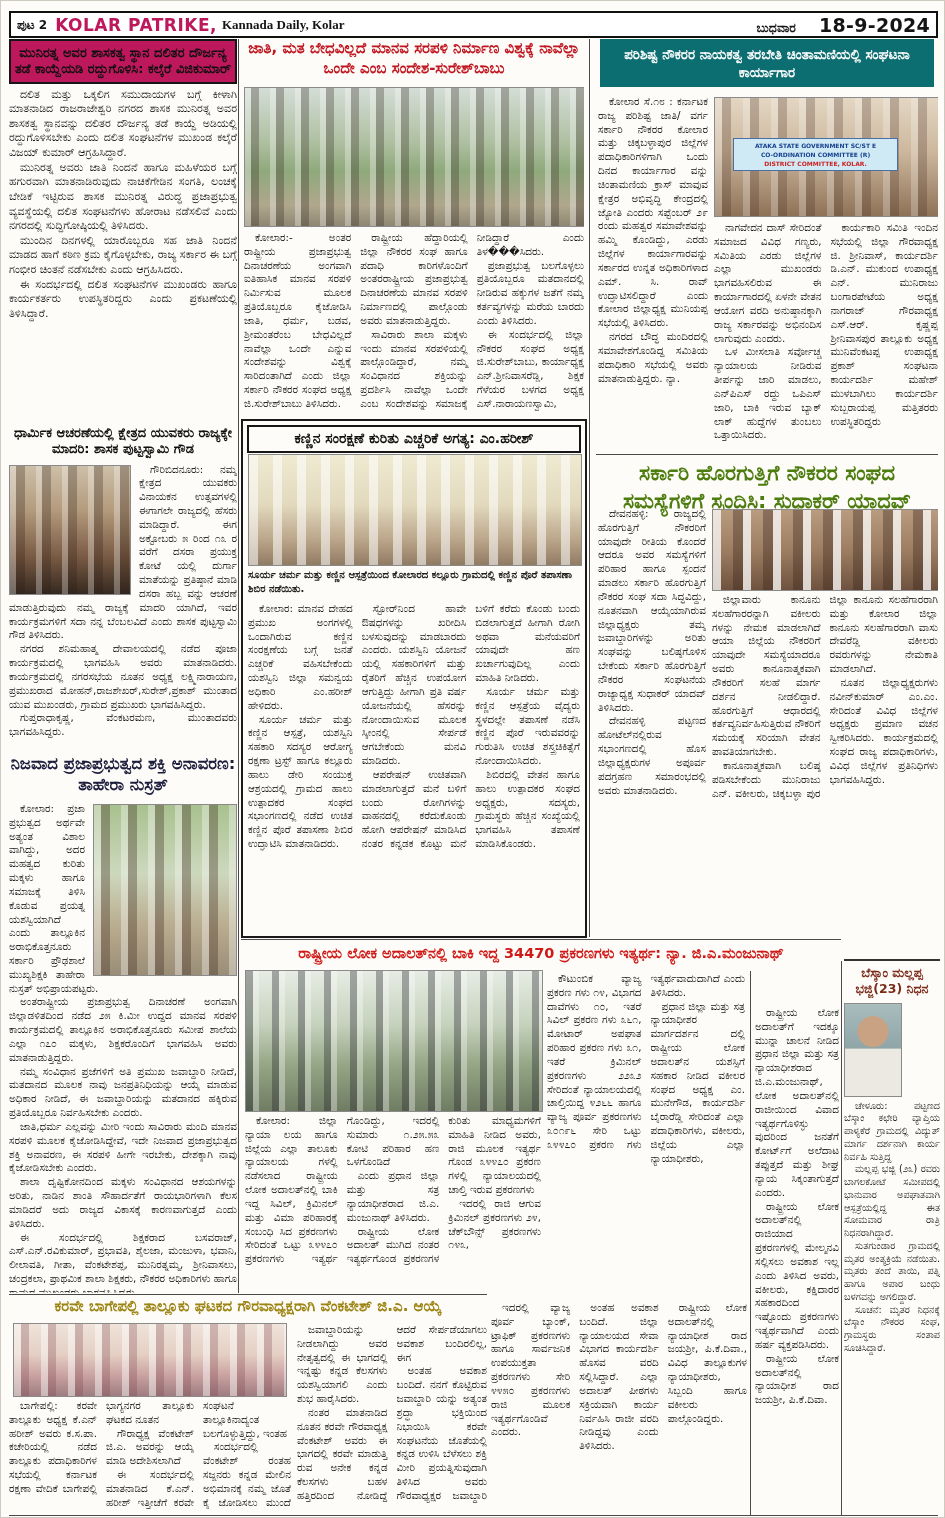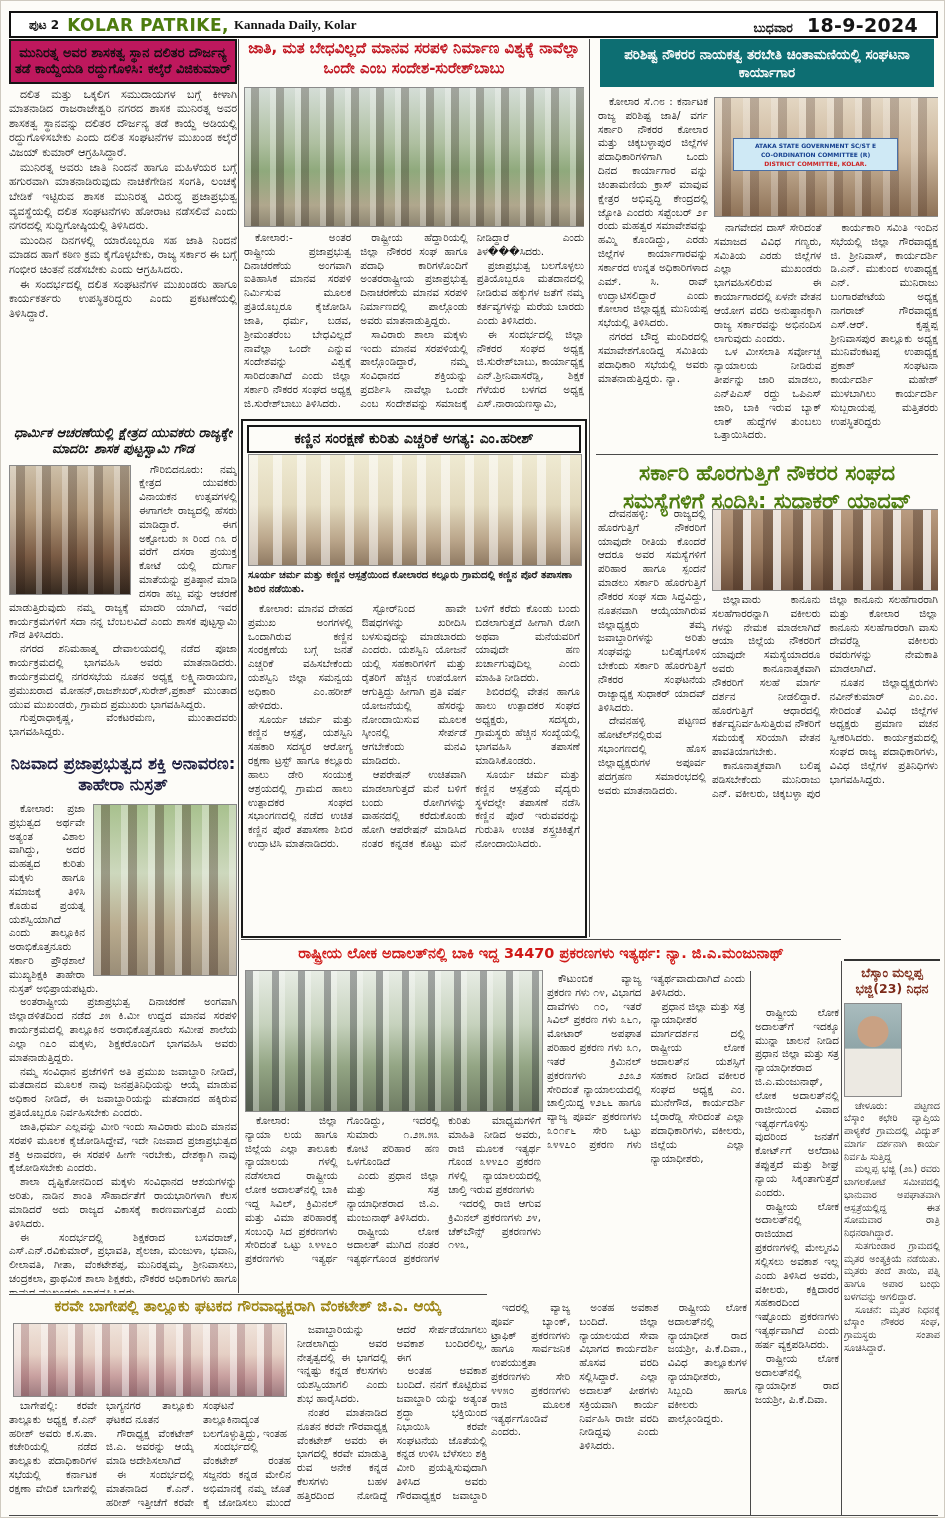--- a/index.html
+++ b/index.html
@@ -4,34 +4,34 @@
 <style>
   html,body{margin:0;padding:0;}
   body{
     width:945px;height:1518px;position:relative;overflow:hidden;
     background:#fdfcf8;font-family:"DejaVu Sans","Liberation Sans",sans-serif;
     color:#151515;border:1px solid #cfcac0;box-sizing:border-box;
   }
   .abs{position:absolute;box-sizing:border-box;overflow:hidden;}
   
   .pg-header{left:8px;top:10px;width:929px;height:27px;border:2px solid #111;
-    display:flex;align-items:center;padding:0 18px;background:#fff;}
+    display:flex;align-items:center;padding:0 6px;background:#fff;}
   .pg-label{font-size:12px;font-weight:bold;margin-right:8px;}
-  .masthead{color:#4d7c0f;font-weight:bold;font-size:17px;letter-spacing:.5px;margin-right:5px;white-space:nowrap;}
+  .masthead{color:#be185d;font-weight:bold;font-size:17px;letter-spacing:.5px;margin-right:5px;white-space:nowrap;}
   .masthead-sub{font-family:"Liberation Serif","DejaVu Serif",serif;font-weight:bold;font-size:13px;white-space:nowrap;}
-  .hdr-right{margin-left:auto;display:flex;align-items:baseline;gap:14px;}
+  .hdr-right{margin-left:auto;display:flex;align-items:baseline;gap:23px;}
   .hdr-day{font-size:12.5px;font-weight:bold;}
   .hdr-date{font-size:19px;font-weight:bold;letter-spacing:.3px;}
   
   .vrule{position:absolute;width:1px;background:#4a4a4a;}
   .hrule{position:absolute;height:1px;background:#4a4a4a;}
   
   .hl{font-weight:bold;text-align:center;line-height:1.25;}
   .hl-box{border:2px solid #161616;padding:4px 3px;font-size:13px;color:#101010;background:#be185d;}
-  .hl-b{font-size:13px;color:#101010;font-style:italic;}
+  .hl-b{font-size:13px;color:#101010;}
   .hl-c{font-size:16.5px;color:#1c1c3d;line-height:1.3;}
   .hl-d{font-size:15px;color:#c01620;line-height:1.3;}
   .hl-e{border:2px solid #161616;padding:3px 18px;font-size:14px;color:#101010;margin:2px;}
   .hl-f{background:#0d6e72;color:#fff;font-size:13.5px;padding:6px 4px;line-height:1.35;}
   .hl-g{font-size:21px;color:#4d7c0f;line-height:1.35;}
   .hl-h{font-size:14.5px;color:#d01a18;}
   .hl-k{font-size:15px;color:#9c8412;}
   .hl-o{font-size:12.5px;color:#7c2b1a;line-height:1.3;}
   
   .bt{font-size:10.4px;line-height:1.33;text-align:justify;color:#161616;}
@@ -131,22 +131,22 @@
 
 <div class="abs" style="left:240px;top:418px;width:346px;height:519px;border:2px solid #1a1a1a;padding:2px;">
   <div class="hl hl-e">ಕಣ್ಣಿನ ಸಂರಕ್ಷಣೆ ಕುರಿತು ಎಚ್ಚರಿಕೆ ಅಗತ್ಯ: ಎಂ.ಹರೀಶ್</div>
   <div class="ph ph-e" style="position:absolute;left:5px;top:33px;width:332px;height:110px;"></div>
   <div class="abs caption" style="left:5px;top:147px;width:332px;height:30px;">ಸೂರ್ಯ ಚರ್ಮ ಮತ್ತು ಕಣ್ಣಿನ ಆಸ್ಪತ್ರೆಯಿಂದ ಕೋಲಾರದ ಕಲ್ಲೂರು ಗ್ರಾಮದಲ್ಲಿ ಕಣ್ಣಿನ ಪೊರೆ ತಪಾಸಣಾ ಶಿಬಿರ ನಡೆಯಿತು.</div>
   <div class="abs bt cols3" style="left:5px;top:181px;width:332px;height:330px;">
       <p>ಕೋಲಾರ: ಮಾನವ ದೇಹದ ಪ್ರಮುಖ ಅಂಗಗಳಲ್ಲಿ ಒಂದಾಗಿರುವ ಕಣ್ಣಿನ ಸಂರಕ್ಷಣೆಯ ಬಗ್ಗೆ ಜನತೆ ಎಚ್ಚರಿಕೆ ವಹಿಸಬೇಕೆಂದು ಯಶಸ್ವಿನಿ ಜಿಲ್ಲಾ ಸಮನ್ವಯ ಅಧಿಕಾರಿ ಎಂ.ಹರೀಶ್ ಹೇಳಿದರು.</p>
       <p>ಸೂರ್ಯ ಚರ್ಮ ಮತ್ತು ಕಣ್ಣಿನ ಆಸ್ಪತ್ರೆ, ಯಶಸ್ವಿನಿ ಸಹಕಾರಿ ಸದಸ್ಯರ ಆರೋಗ್ಯ ರಕ್ಷಣಾ ಟ್ರಸ್ಟ್ ಹಾಗೂ ಕಲ್ಲೂರು ಹಾಲು ಡೇರಿ ಸಂಯುಕ್ತ ಆಶ್ರಯದಲ್ಲಿ ಗ್ರಾಮದ ಹಾಲು ಉತ್ಪಾದಕರ ಸಂಘದ ಸಭಾಂಗಣದಲ್ಲಿ ನಡೆದ ಉಚಿತ ಕಣ್ಣಿನ ಪೊರೆ ತಪಾಸಣಾ ಶಿಬಿರ ಉದ್ಘಾಟಿಸಿ ಮಾತನಾಡಿದರು.</p>
       <p>ಸ್ಟೋರ್‌ನಿಂದ ಹಾವೇ ಔಷಧಗಳನ್ನು ಖರೀದಿಸಿ ಬಳಸುವುದನ್ನು ಮಾಡಬಾರದು ಎಂದರು. ಯಶಸ್ವಿನಿ ಯೋಜನೆ ಯಲ್ಲಿ ಸಹಕಾರಿಗಳಿಗೆ ಮತ್ತು ರೈತರಿಗೆ ಹೆಚ್ಚಿನ ಉಪಯೋಗ ಆಗುತ್ತಿದ್ದು ಹೀಗಾಗಿ ಪ್ರತಿ ವರ್ಷ ಯೋಜನೆಯಲ್ಲಿ ಹೆಸರನ್ನು ನೋಂದಾಯಿಸುವ ಮೂಲಕ ಸ್ಕೀಂನಲ್ಲಿ ಸೇರ್ಪಡೆ ಆಗಬೇಕೆಂದು ಮನವಿ ಮಾಡಿದರು.</p>
       <p>ಆಪರೇಷನ್ ಉಚಿತವಾಗಿ ಮಾಡಲಾಗುತ್ತದೆ ಮನೆ ಬಳಿಗೆ ಬಂದು ರೋಗಿಗಳನ್ನು ವಾಹನದಲ್ಲಿ ಕರೆದುಕೊಂಡು ಹೋಗಿ ಆಪರೇಷನ್ ಮಾಡಿಸಿದ ನಂತರ ಕನ್ನಡಕ ಕೊಟ್ಟು ಮನೆ ಬಳಿಗೆ ಕರೆದು ಕೊಂಡು ಬಂದು ಬಿಡಲಾಗುತ್ತದೆ ಹೀಗಾಗಿ ರೋಗಿ ಅಥವಾ ಮನೆಯವರಿಗೆ ಯಾವುದೇ ಹಣ ಖರ್ಚಾಗುವುದಿಲ್ಲ ಎಂದು ಮಾಹಿತಿ ನೀಡಿದರು.</p>
+      <p>ಸೂರ್ಯ ಚರ್ಮ ಮತ್ತು ಕಣ್ಣಿನ ಆಸ್ಪತ್ರೆಯ ವೈದ್ಯರು ಸ್ಥಳದಲ್ಲೇ ತಪಾಸಣೆ ನಡೆಸಿ ಕಣ್ಣಿನ ಪೊರೆ ಇರುವವರನ್ನು ಗುರುತಿಸಿ ಉಚಿತ ಶಸ್ತ್ರಚಿಕಿತ್ಸೆಗೆ ನೋಂದಾಯಿಸಿದರು.</p>
       <p>ಶಿಬಿರದಲ್ಲಿ ವೇತನ ಹಾಗೂ ಹಾಲು ಉತ್ಪಾದಕರ ಸಂಘದ ಅಧ್ಯಕ್ಷರು, ಸದಸ್ಯರು, ಗ್ರಾಮಸ್ಥರು ಹೆಚ್ಚಿನ ಸಂಖ್ಯೆಯಲ್ಲಿ ಭಾಗವಹಿಸಿ ತಪಾಸಣೆ ಮಾಡಿಸಿಕೊಂಡರು.</p>
-      <p>ಸೂರ್ಯ ಚರ್ಮ ಮತ್ತು ಕಣ್ಣಿನ ಆಸ್ಪತ್ರೆಯ ವೈದ್ಯರು ಸ್ಥಳದಲ್ಲೇ ತಪಾಸಣೆ ನಡೆಸಿ ಕಣ್ಣಿನ ಪೊರೆ ಇರುವವರನ್ನು ಗುರುತಿಸಿ ಉಚಿತ ಶಸ್ತ್ರಚಿಕಿತ್ಸೆಗೆ ನೋಂದಾಯಿಸಿದರು.</p>
     </div>
 </div>
 
 <div class="abs" style="left:595px;top:38px;width:342px;height:412px;">
   <div class="hl hl-f" style="margin:0 4px;">ಪರಿಶಿಷ್ಟ ನೌಕರರ ನಾಯಕತ್ವ ತರಬೇತಿ ಚಿಂತಾಮಣಿಯಲ್ಲಿ ಸಂಘಟನಾ ಕಾರ್ಯಾಗಾರ</div>
   <div class="abs bt" style="left:2px;top:56px;width:110px;height:354px;">
       <p>ಕೋಲಾರ ಸೆ.೧೮ : ಕರ್ನಾಟಕ ರಾಜ್ಯ ಪರಿಶಿಷ್ಟ ಜಾತಿ/ ವರ್ಗ ಸರ್ಕಾರಿ ನೌಕರರ ಕೋಲಾರ ಮತ್ತು ಚಿಕ್ಕಬಳ್ಳಾಪುರ ಜಿಲ್ಲೆಗಳ ಪದಾಧಿಕಾರಿಗಳಿಗಾಗಿ ಒಂದು ದಿನದ ಕಾರ್ಯಾಗಾರ ವನ್ನು ಚಿಂತಾಮಣಿಯ ಕ್ರಾಸ್ ಮಾವುವ ಕ್ಷೇತ್ರರ ಅಭಿವೃದ್ಧಿ ಕೇಂದ್ರದಲ್ಲಿ ಜ್ಯೋತಿ ಎಂದರು ಸಪ್ಟೆಂಬರ್ ೨೯ ರಂದು ಮಹತ್ವರ ಸಮಾವೇಶವನ್ನು ಹಮ್ಮಿ ಕೊಂಡಿದ್ದು, ಎರಡು ಜಿಲ್ಲೆಗಳ ಕಾರ್ಯಾಗಾರವನ್ನು ಸರ್ಕಾರದ ಉನ್ನತ ಅಧಿಕಾರಿಗಳಾದ ಎಮ್. ಸಿ. ರಾವ್ ಉದ್ಘಾಟಿಸಲಿದ್ದಾರೆ ಎಂದು ಕೋಲಾರ ಜಿಲ್ಲಾಧ್ಯಕ್ಷ ಮುನಿಯಪ್ಪ ಸಭೆಯಲ್ಲಿ ತಿಳಿಸಿದರು.</p>
       <p>ನಗರದ ಬೌದ್ಧ ಮಂದಿರದಲ್ಲಿ ಸಮಾವೇಶಗೊಂಡಿದ್ದ ಸಮಿತಿಯ ಪದಾಧಿಕಾರಿ ಸಭೆಯಲ್ಲಿ ಅವರು ಮಾತನಾಡುತ್ತಿದ್ದರು. ನ್ಯಾ.</p>
     </div>
   <div class="ph ph-f" style="position:absolute;left:118px;top:58px;width:224px;height:118px;">

